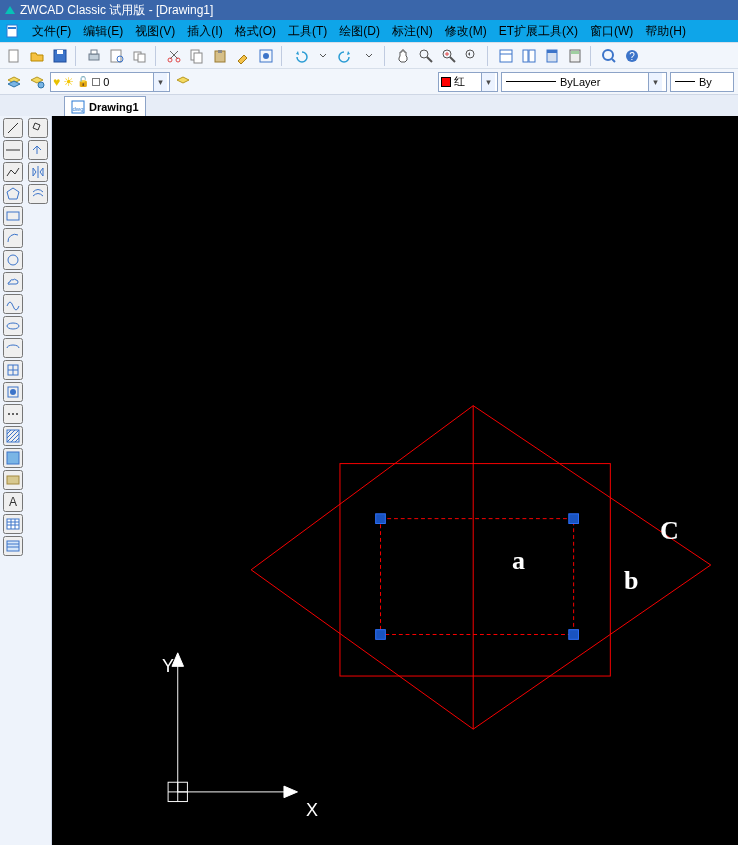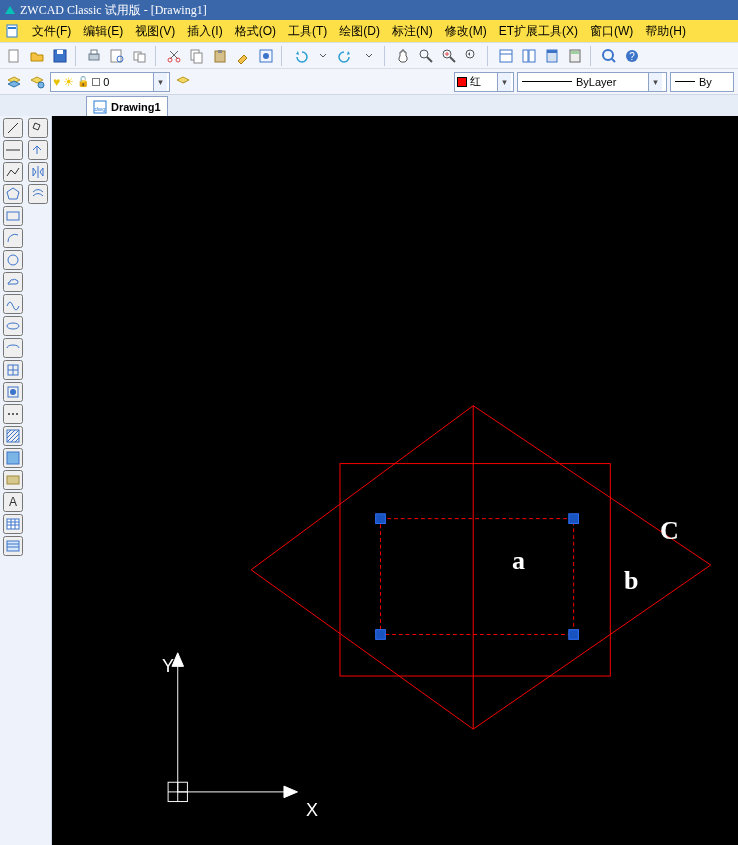--- a/index.html
+++ b/index.html
@@ -1,25 +1,25 @@
 <!DOCTYPE html>
 <html><head>
 <meta charset="utf-8">
 <style>
   * { box-sizing: border-box; margin: 0; padding: 0; }
   html, body { width: 738px; height: 845px; font-family: "Microsoft YaHei", Arial, sans-serif; font-size: 12px; overflow: hidden; }
   body { display: flex; flex-direction: column; background: #f0f0f0; }
 
   
-  .title-bar { height: 20px; background: #3a66aa; display: flex; align-items: center; padding: 0 4px; color: #fff; font-family: Liberation Serif, serif; }
+  .title-bar { height: 20px; background: #3a66aa; display: flex; align-items: center; padding: 0 4px; color: #fff; }
   .title-bar .logo { width: 12px; height: 12px; margin-right: 4px; }
   .title-bar .logo svg { width: 12px; height: 12px; }
 
   
-  .menu-bar { height: 22px; background: #fde047; display: flex; align-items: center; gap: 0; padding-left: 4px; }
+  .menu-bar { height: 22px; background: #0ea5e9; display: flex; align-items: center; gap: 0; padding-left: 4px; }
   .menu-bar .app-icon { width: 18px; height: 18px; display: flex; align-items: center; justify-content: center; margin-right: 4px; }
   .menu-item { padding: 3px 6px; cursor: default; }
 
   
   .toolbar { background: #f2f6fc; height: 26px; display: flex; align-items: center; padding: 0 4px; gap: 3px; border-top: 1px solid #d7dfea; }
   .tool-btn { width: 20px; height: 20px; display: flex; align-items: center; justify-content: center; border: 1px solid transparent; background: transparent; cursor: default; }
   .tool-sep { width: 4px; height: 20px; border-left: 1px solid #c0cbe0; margin: 0 2px; }
 
   .layer-combo { display: flex; align-items: center; gap: 2px; }
   .layer-box { width: 120px; height: 20px; border: 1px solid #8ca3c7; background: #fff; display: flex; align-items: center; padding: 0 2px; gap: 3px; font-size: 11px; }
@@ -27,25 +27,25 @@
   .lightbulb { color: #e8c100; font-size: 12px; }
   .sun { color: #f4c500; font-size: 12px; }
   .lock { font-size: 10px; color: #444; }
 
   .layer-text { flex: 1; }
   .dropdown-arrow { width: 14px; height: 18px; border-left: 1px solid #8ca3c7; display: flex; align-items: center; justify-content: center; font-size: 9px; color: #4a4a4a; background: #ecf3ff; }
 
   
   .color-box { width: 60px; height: 20px; border: 1px solid #8ca3c7; background: #fff; display: flex; align-items: center; padding: 0 2px; gap: 3px; font-size: 11px; }
   .color-swatch { width: 10px; height: 10px; background: #ff0000; border: 1px solid #000; }
-  .line-box { width: 150px; height: 20px; border: 1px solid #8ca3c7; background: #fff; display: flex; align-items: center; padding: 0 4px; gap: 4px; overflow: hidden; font-size: 11px; }
+  .line-box { width: 166px; height: 20px; border: 1px solid #8ca3c7; background: #fff; display: flex; align-items: center; padding: 0 4px; gap: 4px; overflow: hidden; font-size: 11px; }
   .line-sample { flex: 0 0 50px; border-top: 1px solid #000; }
 
   
-  .tab-strip { height: 22px; background: #e7edf7; display: flex; align-items: flex-end; padding-left: 86px; border-top: 1px solid #cfd7e5; }
+  .tab-strip { height: 22px; background: #e7edf7; display: flex; align-items: flex-end; padding-left: 64px; border-top: 1px solid #cfd7e5; }
   .tab { height: 20px; background: #fff; border: 1px solid #8ca3c7; border-bottom: none; display: flex; align-items: center; gap: 4px; padding: 0 6px; font-size: 11px; margin-right: 2px; }
   .tab.inactive { background: #e1e8f4; }
   .tab .dwg-icon { width: 14px; height: 14px; }
 
   
   .main { flex: 1; display: flex; background: #f5f5f5; }
 
   
   .left-tools { width: 52px; background: #eef3fb; border-right: 1px solid #cdd6e6; display: flex; padding-top: 2px; }
   .left-col { width: 26px; display: flex; flex-direction: column; gap: 2px; align-items: center; }

